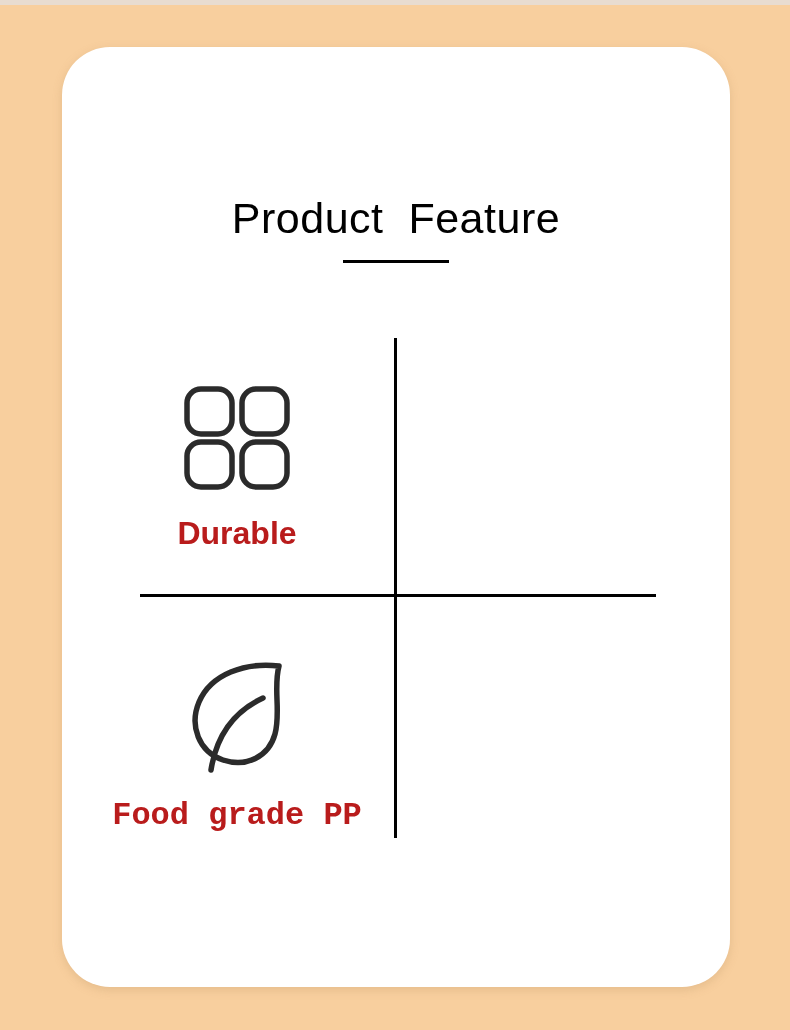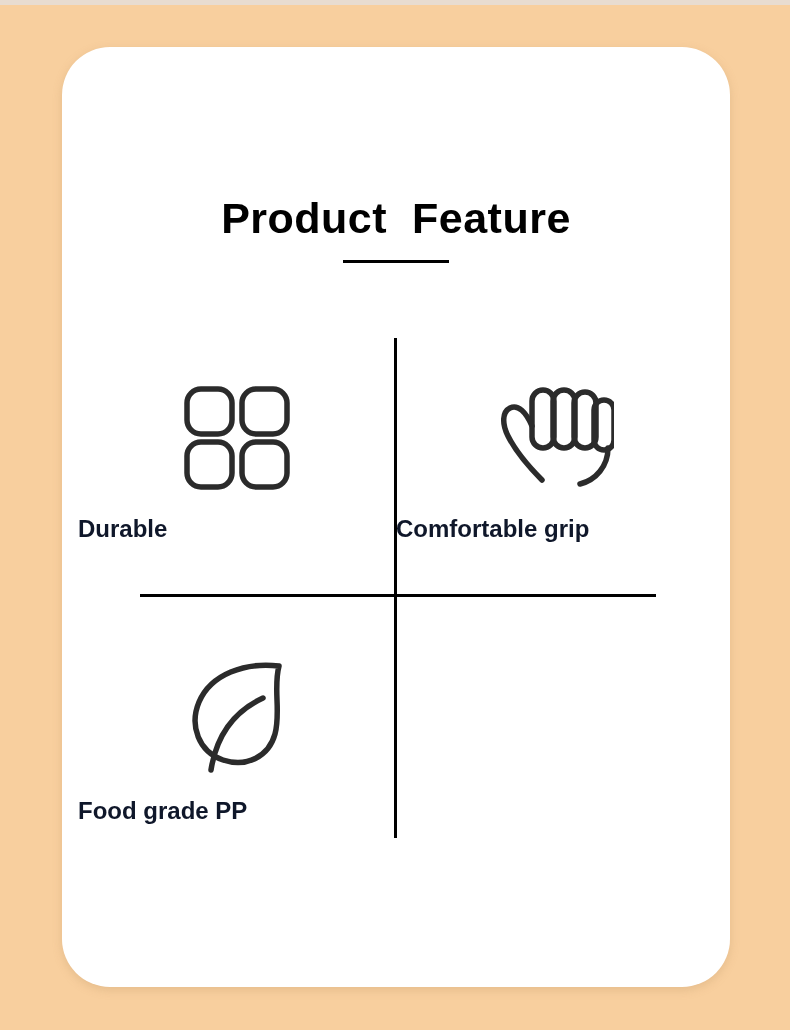--- a/index.html
+++ b/index.html
@@ -41,21 +41,21 @@
   
   .title-block {
     position: absolute;
     left: 0;
     top: 150px;
     width: 668px;
     text-align: center;
   }
   .title {
     font-size: 43px;
-    font-weight: bold;
+    font-weight: normal;
     color: #000000;
     letter-spacing: 0.5px;
     line-height: 1;
     white-space: pre;
   }
   .title-underline {
     width: 106px;
     height: 3px;
     background: #000000;
     margin: 20px auto 0 auto;
@@ -70,42 +70,42 @@
     height: 550px;
   }
   .cell {
     position: absolute;
     width: 318px;
     height: 275px;
     box-sizing: border-box;
   }
   .cell-tl { left: 0;     top: 0; }
   .cell-tr { left: 318px; top: 0; }
-  .cell-bl { left: 0;     top: 275px; }
+  .cell-bl { left: 0;     top: 275px; font-family: Liberation Mono, monospace; }
   .cell-br { left: 318px; top: 275px; }
 
   .icon-wrap {
     position: absolute;
     left: 0;
     top: 40px;
     width: 318px;
     height: 120px;
     display: flex;
     align-items: center;
     justify-content: center;
   }
   .feature-label {
     position: absolute;
     left: 0;
     top: 178px;
     width: 318px;
-    text-align: left;
-    font-size: 24px;
+    text-align: center;
+    font-size: 32px;
     font-weight: bold;
-    color: #0f172a;
+    color: #b91c1c;
     line-height: 1.1;
     white-space: nowrap;
   }
   .cell-bl .icon-wrap,
   .cell-br .icon-wrap { top: 44px; }
   .cell-bl .feature-label,
   .cell-br .feature-label { top: 185px; }
 
   
   .divider-h {
@@ -146,36 +146,20 @@
         <svg width="108" height="106" viewBox="0 0 108 106" fill="none" stroke="#2b2b2b" stroke-width="5.5">
           <rect x="4" y="4" width="45" height="45" rx="14" ry="14"></rect>
           <rect x="59" y="4" width="45" height="45" rx="14" ry="14"></rect>
           <rect x="4" y="57" width="45" height="45" rx="14" ry="14"></rect>
           <rect x="59" y="57" width="45" height="45" rx="14" ry="14"></rect>
         </svg>
       </div>
       <div class="feature-label">Durable</div>
     </div>
 
-    <div class="cell cell-tr">
-      <div class="icon-wrap">
-        <svg width="118" height="112" viewBox="0 0 118 112" fill="none" stroke="#2b2b2b" stroke-width="5.5" stroke-linecap="round" stroke-linejoin="round">
-
-          <rect x="36" y="8" width="22" height="58" rx="11" ry="11"></rect>
-          <rect x="57" y="8" width="22" height="58" rx="11" ry="11"></rect>
-          <rect x="78" y="10" width="22" height="56" rx="11" ry="11"></rect>
-          <rect x="98" y="18" width="20" height="50" rx="10" ry="10"></rect>
-
-          <path d="M36 44 C 30 30, 22 22, 14 26 C 6 30, 6 42, 12 54 C 20 70, 34 86, 46 98"></path>
-
-          <path d="M112 66 C 112 84, 100 98, 84 102"></path>
-        </svg>
-      </div>
-      <div class="feature-label">Comfortable grip</div>
-    </div>
 
     <div class="cell cell-bl">
       <div class="icon-wrap">
         <svg width="104" height="118" viewBox="0 0 104 118" fill="none" stroke="#2b2b2b" stroke-width="5.5" stroke-linecap="round" stroke-linejoin="round">
 
           <path d="M94 8 C 60 4, 26 16, 14 44 C 4 68, 14 94, 38 102 C 62 110, 84 98, 90 76 C 96 54, 88 30, 94 8 Z"></path>
 
           <path d="M78 40 C 52 52, 32 74, 26 112"></path>
         </svg>
       </div>

